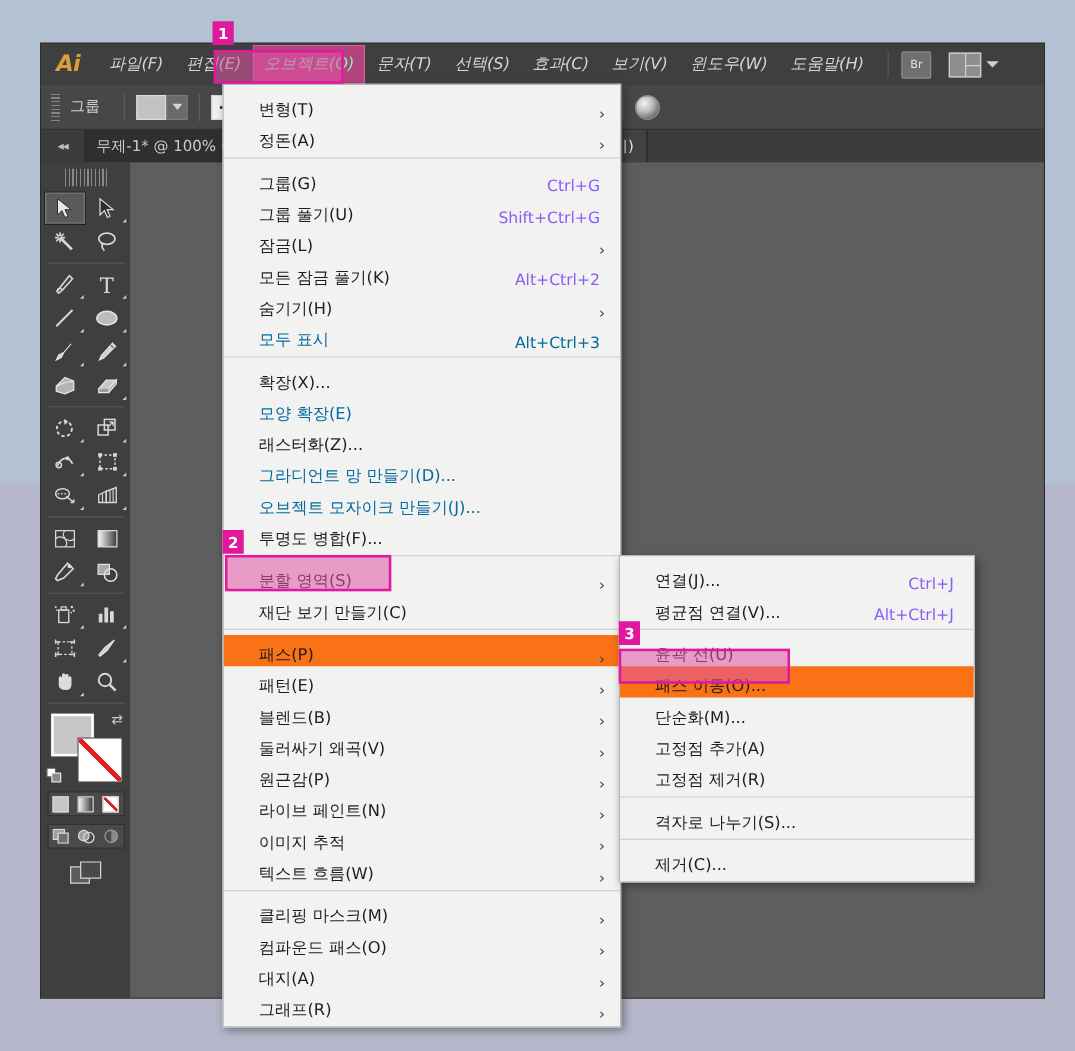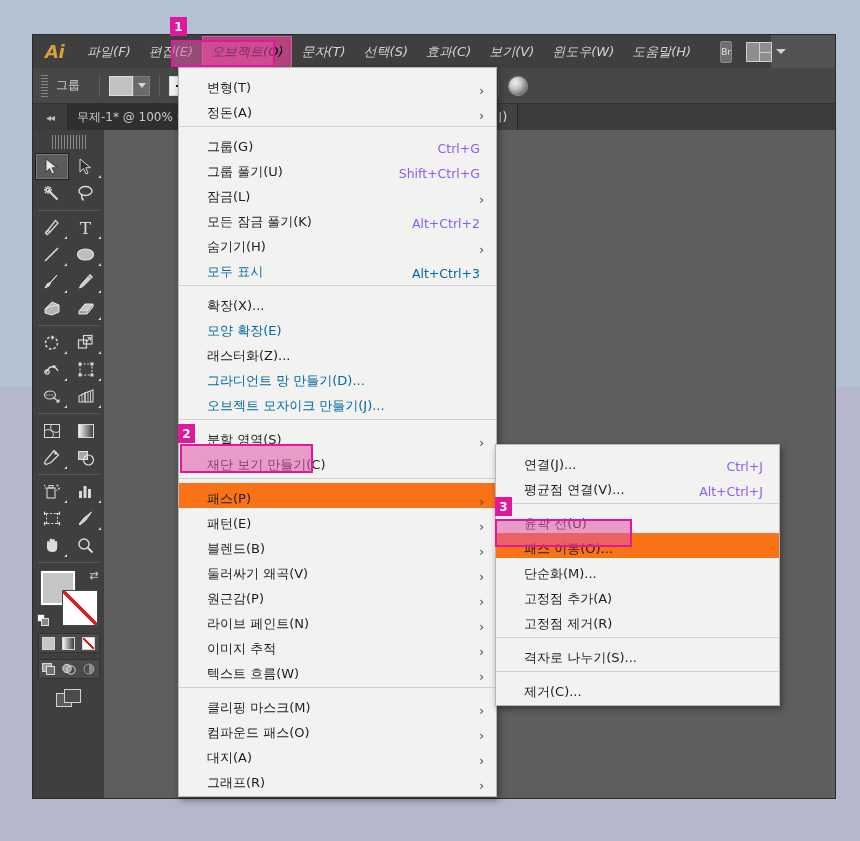--- a/index.html
+++ b/index.html
@@ -26,21 +26,21 @@
     width: 802px;
     height: 763px;
     background: #535353;
     box-shadow: 0 0 0 1px #2b2b2b;
   }
 
   
   #menubar {
     position: absolute;
     left: 0; top: 0;
-    width: 738px; height: 33px;
+    width: 802px; height: 33px;
     background: #3f3f3f;
     display: flex;
     align-items: center;
   }
   .ai-logo {
     color: #d9a03a;
     font-size: 18px;
     font-weight: bold;
     font-style: italic;
     padding: 0 14px 0 12px;
@@ -51,21 +51,21 @@
     color: #d4d4d4;
     font-size: 13px;
     padding: 6px 9px;
     line-height: 20px;
     white-space: nowrap;
     cursor: default;
     font-style: italic;
   }
   .menu-item.active {
     background: #b3437f;
-    color: #000000;
+    color: #86efac;
     box-shadow: inset 0 0 0 1px #d45da0;
     text-align: right;
   }
   .menubar-sep {
     width: 1px; height: 20px;
     background: #595959;
     margin: 0 10px;
   }
   .mb-icon-br {
     width: 22px; height: 20px;
@@ -815,20 +815,23 @@
       </div>
       <div class="mi">
         <span>래스터화(Z)...</span>
       </div>
       <div class="mi disabled">
         <span>그라디언트 망 만들기(D)...</span>
       </div>
       <div class="mi disabled">
         <span>오브젝트 모자이크 만들기(J)...</span>
       </div>
+      <div class="mi">
+        <span>투명도 병합(F)...</span>
+      </div>
       <div class="menu-sep"></div>
       <div class="mi">
         <span>분할 영역(S)</span>
         <span class="arrow">›</span>
       </div>
       <div class="mi">
         <span>재단 보기 만들기(C)</span>
       </div>
       <div class="menu-sep"></div>
       <div class="mi sel-blue">

